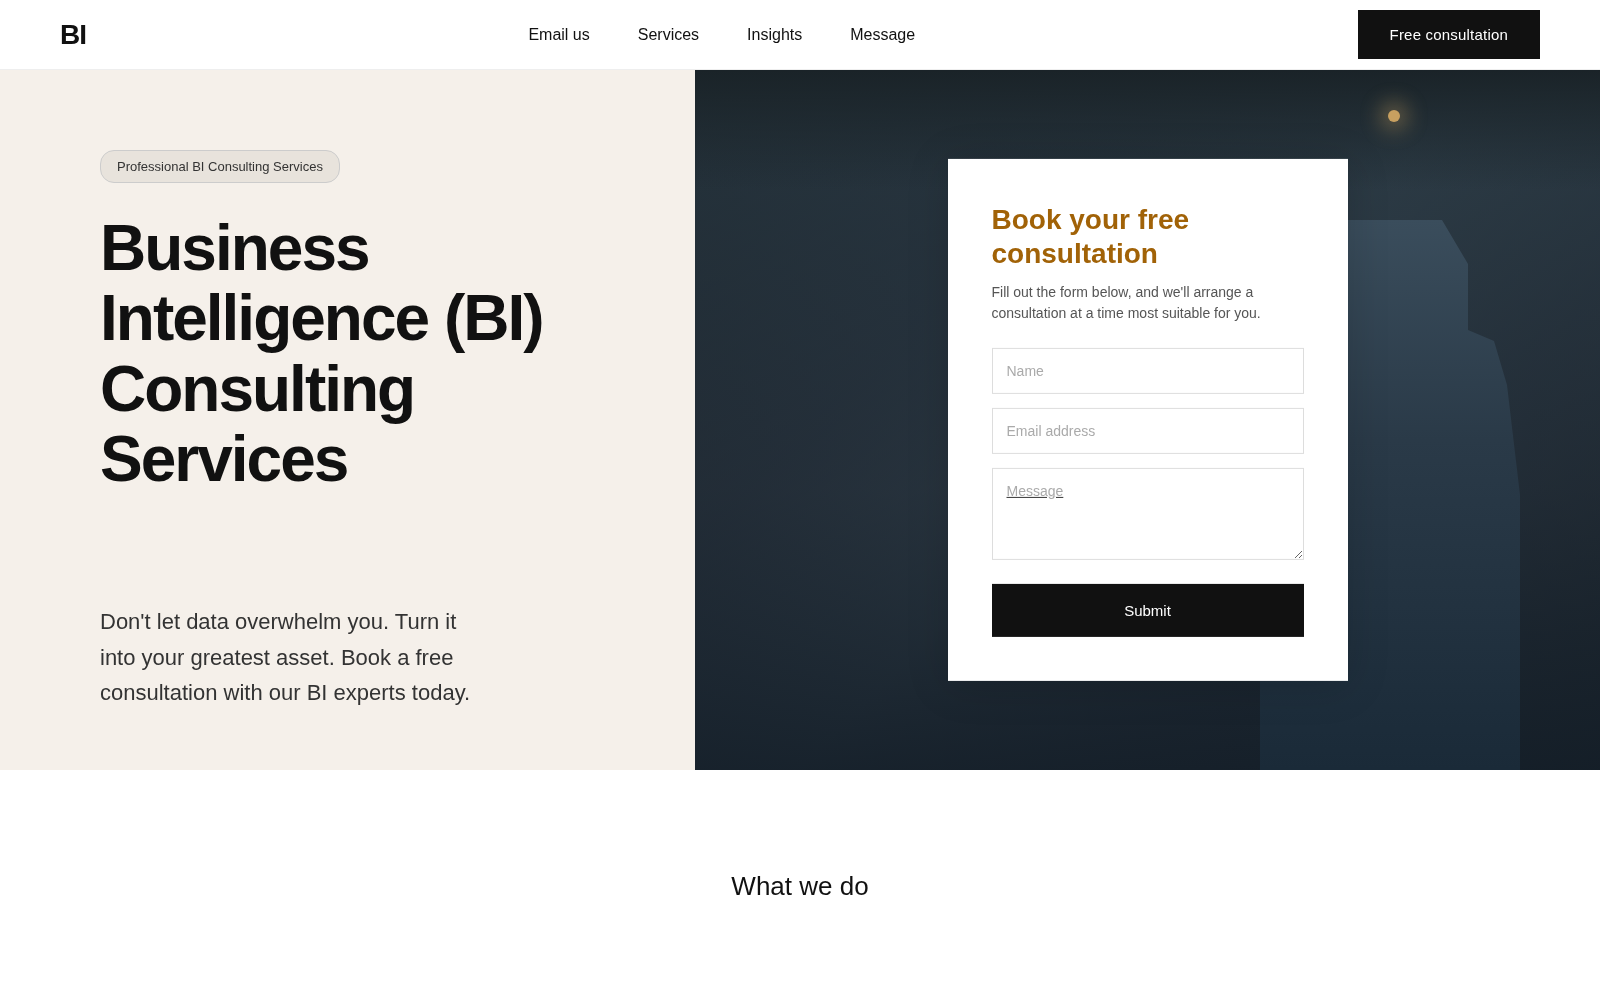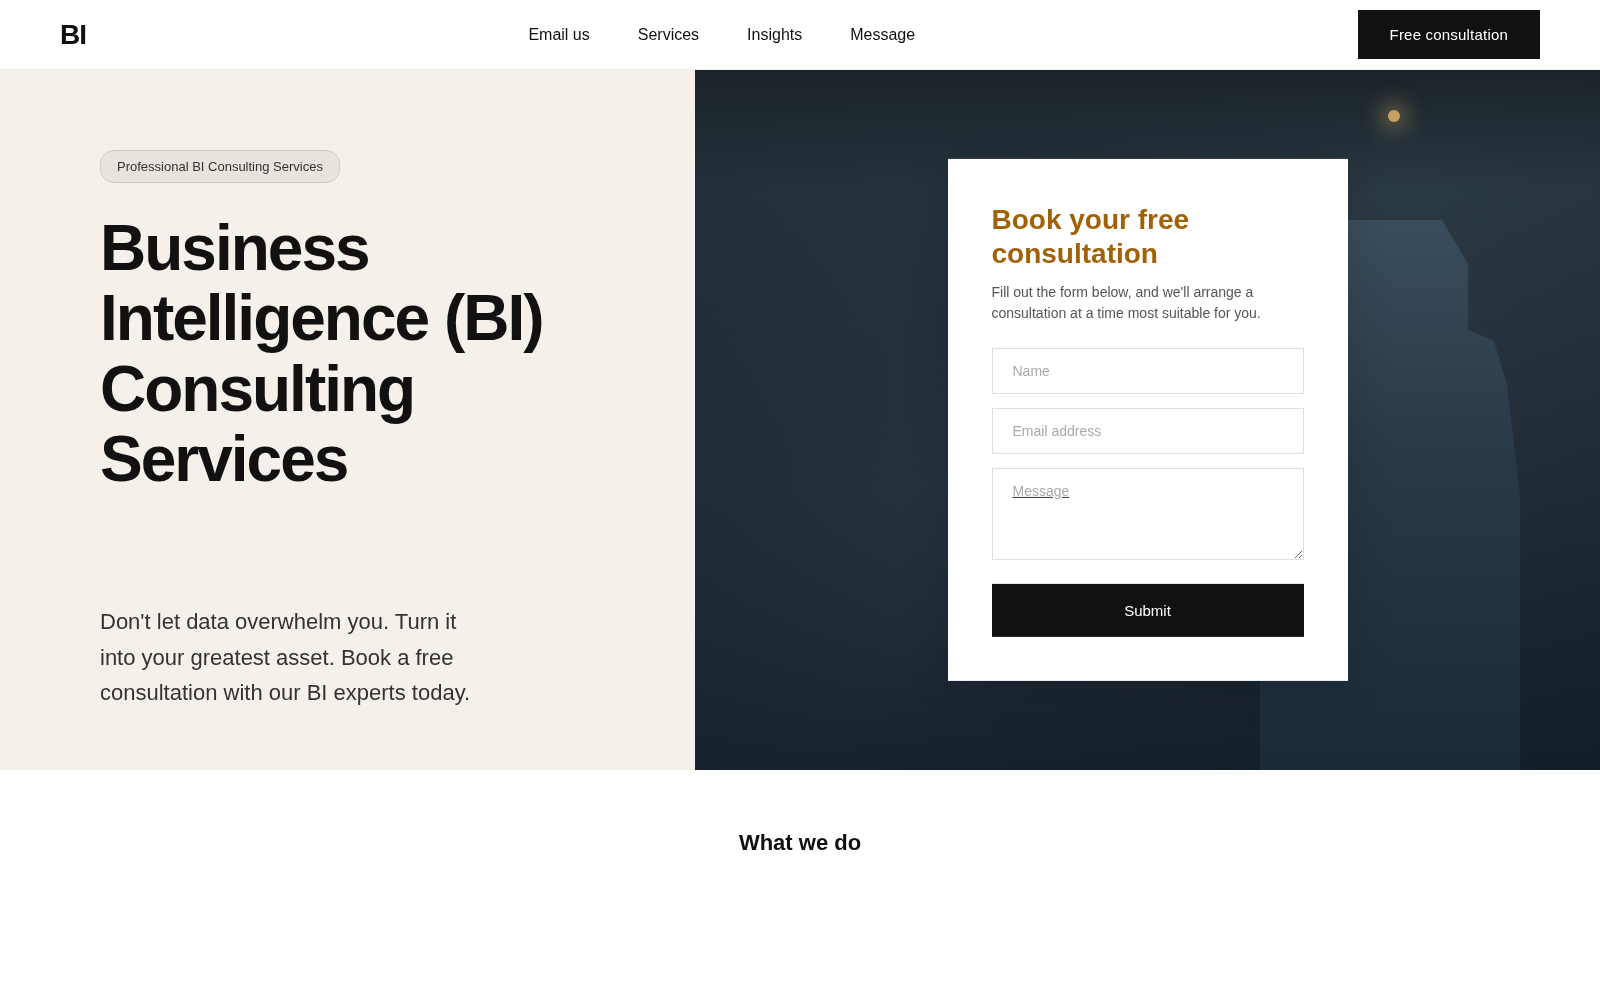--- a/index.html
+++ b/index.html
@@ -206,21 +206,21 @@
       margin-bottom: 24px;
     }
 
     .form-group {
       margin-bottom: 14px;
     }
 
     .form-group input,
     .form-group textarea {
       width: 100%;
-      padding: 14px 20px;
+      padding: 14px 14px;
       border: 1px solid #ddd;
       font-size: 14px;
       color: #333;
       outline: none;
       font-family: inherit;
       background: #fff;
     }
 
     .form-group input::placeholder,
     .form-group textarea::placeholder {
@@ -247,23 +247,24 @@
     }
 
     
     .what-section {
       background: #fff;
       padding: 60px 100px 40px;
       text-align: center;
     }
 
     .what-section-title {
-      font-size: 22px;
-      font-weight: 700;
+      font-size: 26px;
+      font-weight: 400;
       color: #111;
+      margin-top: 41px;
     }
   </style>
 </head>
 <body>
 
 <nav class="navbar">
   <div class="logo">BI</div>
 
   <ul class="nav-links">
     <li>

